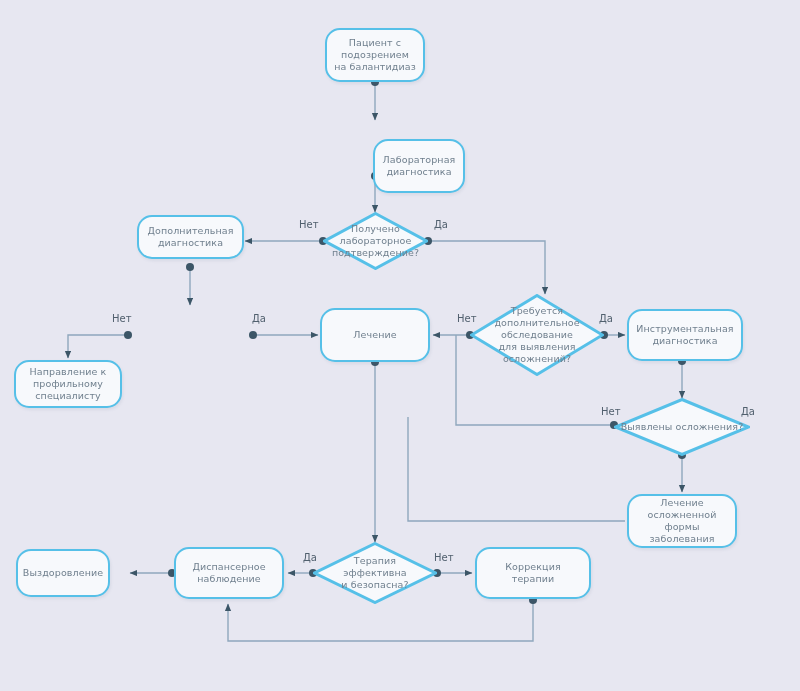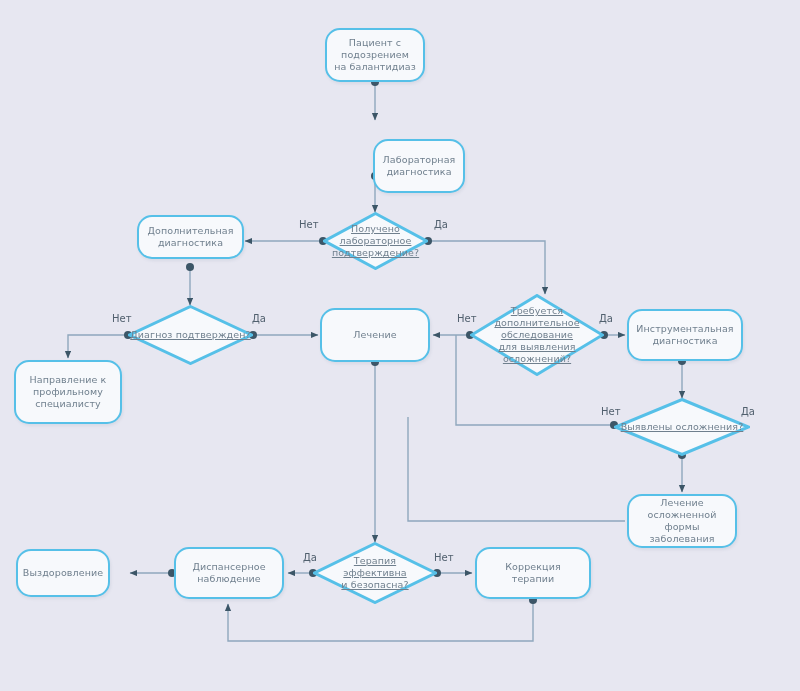--- a/index.html
+++ b/index.html
@@ -43,21 +43,20 @@
     border-radius: 15px;
     box-shadow: 1px 2px 3px rgba(90,110,140,0.10);
   }
   .node.box .label {
     padding: 2px 6px;
     white-space: pre-line;
   }
   .node.diamond {
     background: transparent;
     border: none;
-    text-decoration: underline;
   }
   .node.diamond .dshape {
     position: absolute;
     left: 0; top: 0;
     width: 100%;
     height: 100%;
   }
   .node.diamond .label {
     position: relative;
     z-index: 2;
@@ -161,28 +160,22 @@
     <span class="label">Получено
 лабораторное
 подтверждение?</span>
   </div>
 
   <div class="node box" style="left:137px;top:215px;width:107px;height:44px;">
     <span class="label">Дополнительная
 диагностика</span>
   </div>
 
-  <div class="node diamond" style="left:128px;top:305px;width:125px;height:60px;">
-    <svg class="dshape" viewBox="0 0 125 60" preserveAspectRatio="none">
-      <polygon points="62.5,1.5 123.5,30 62.5,58.5 1.5,30" fill="#f7f9fc" stroke="#56c0e8" stroke-width="3"></polygon>
-    </svg>
-    <span class="label">Диагноз подтвержден?</span>
-  </div>
-
-  <div class="node box" style="left:14px;top:360px;width:108px;height:64px;">
+
+  <div class="node box" style="left:14px;top:360px;width:108px;height:48px;">
     <span class="label">Направление к
 профильному
 специалисту</span>
   </div>
 
   <div class="node box" style="left:320px;top:308px;width:110px;height:54px;">
     <span class="label">Лечение</span>
   </div>
 
   <div class="node diamond" style="left:470px;top:294px;width:134px;height:82px;">

